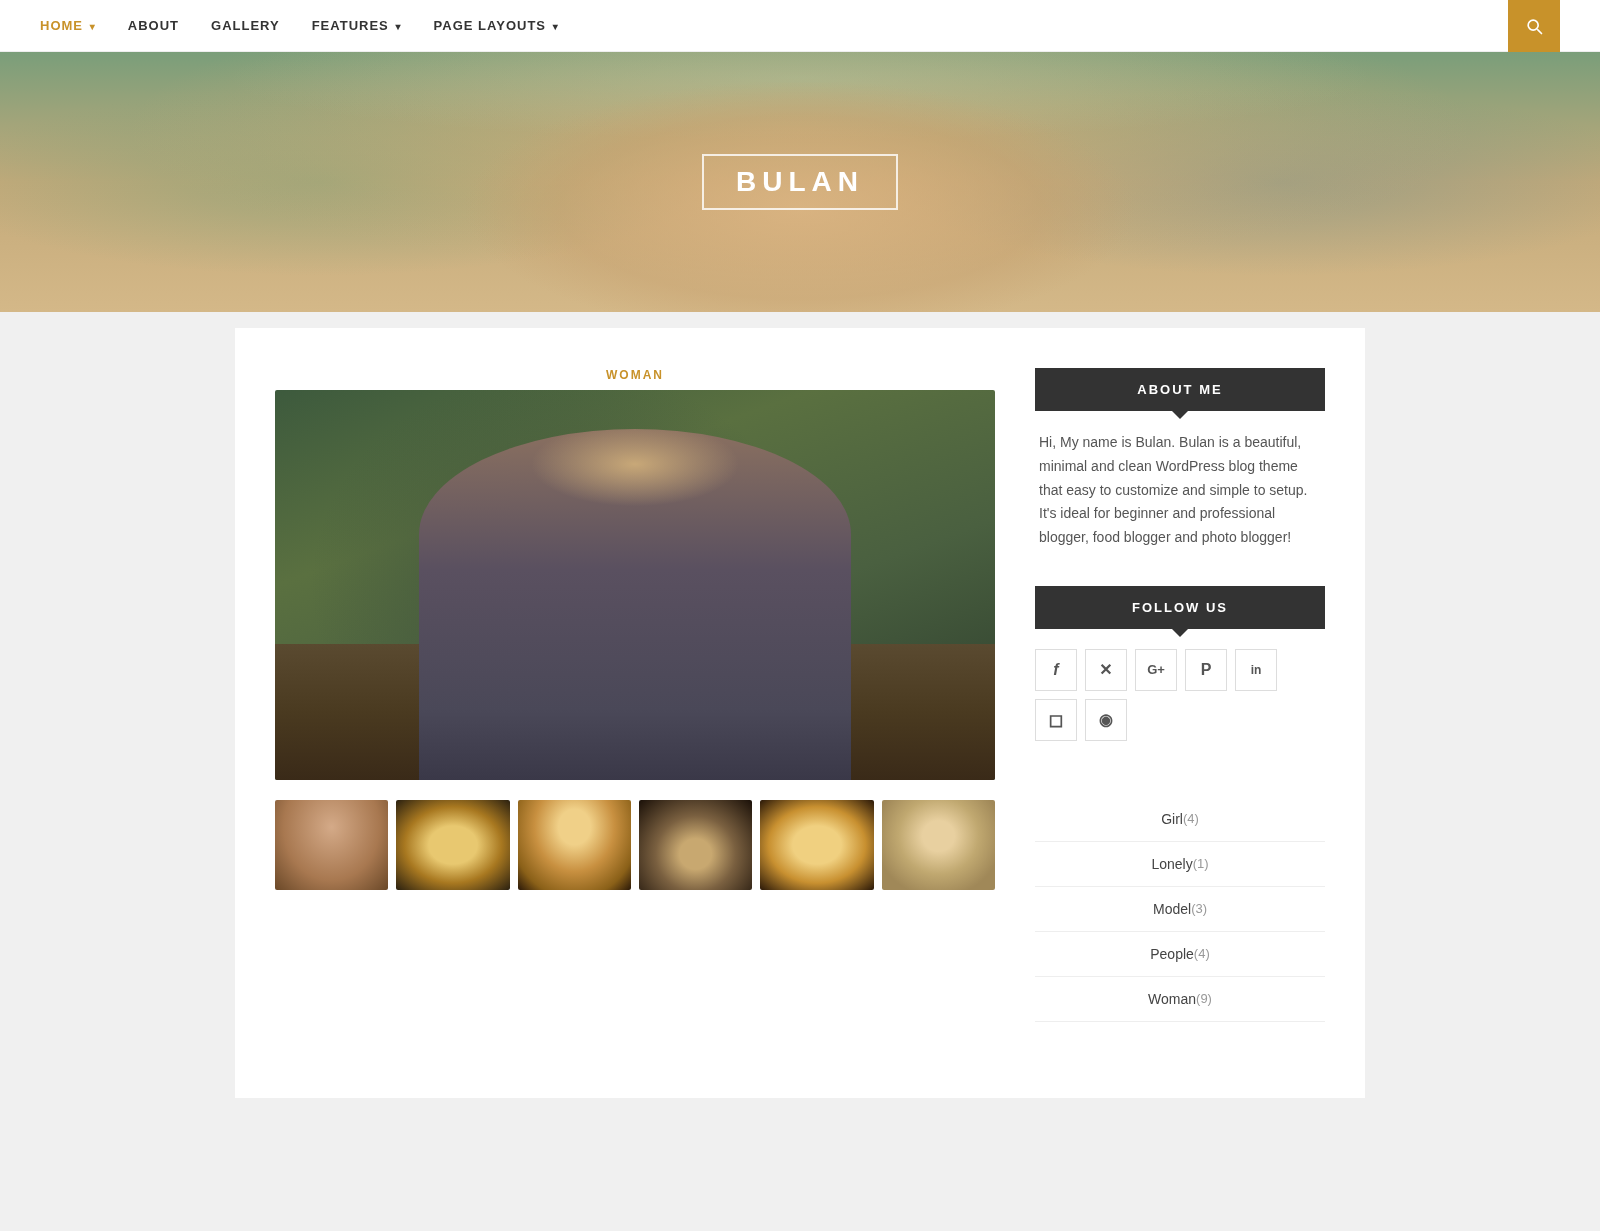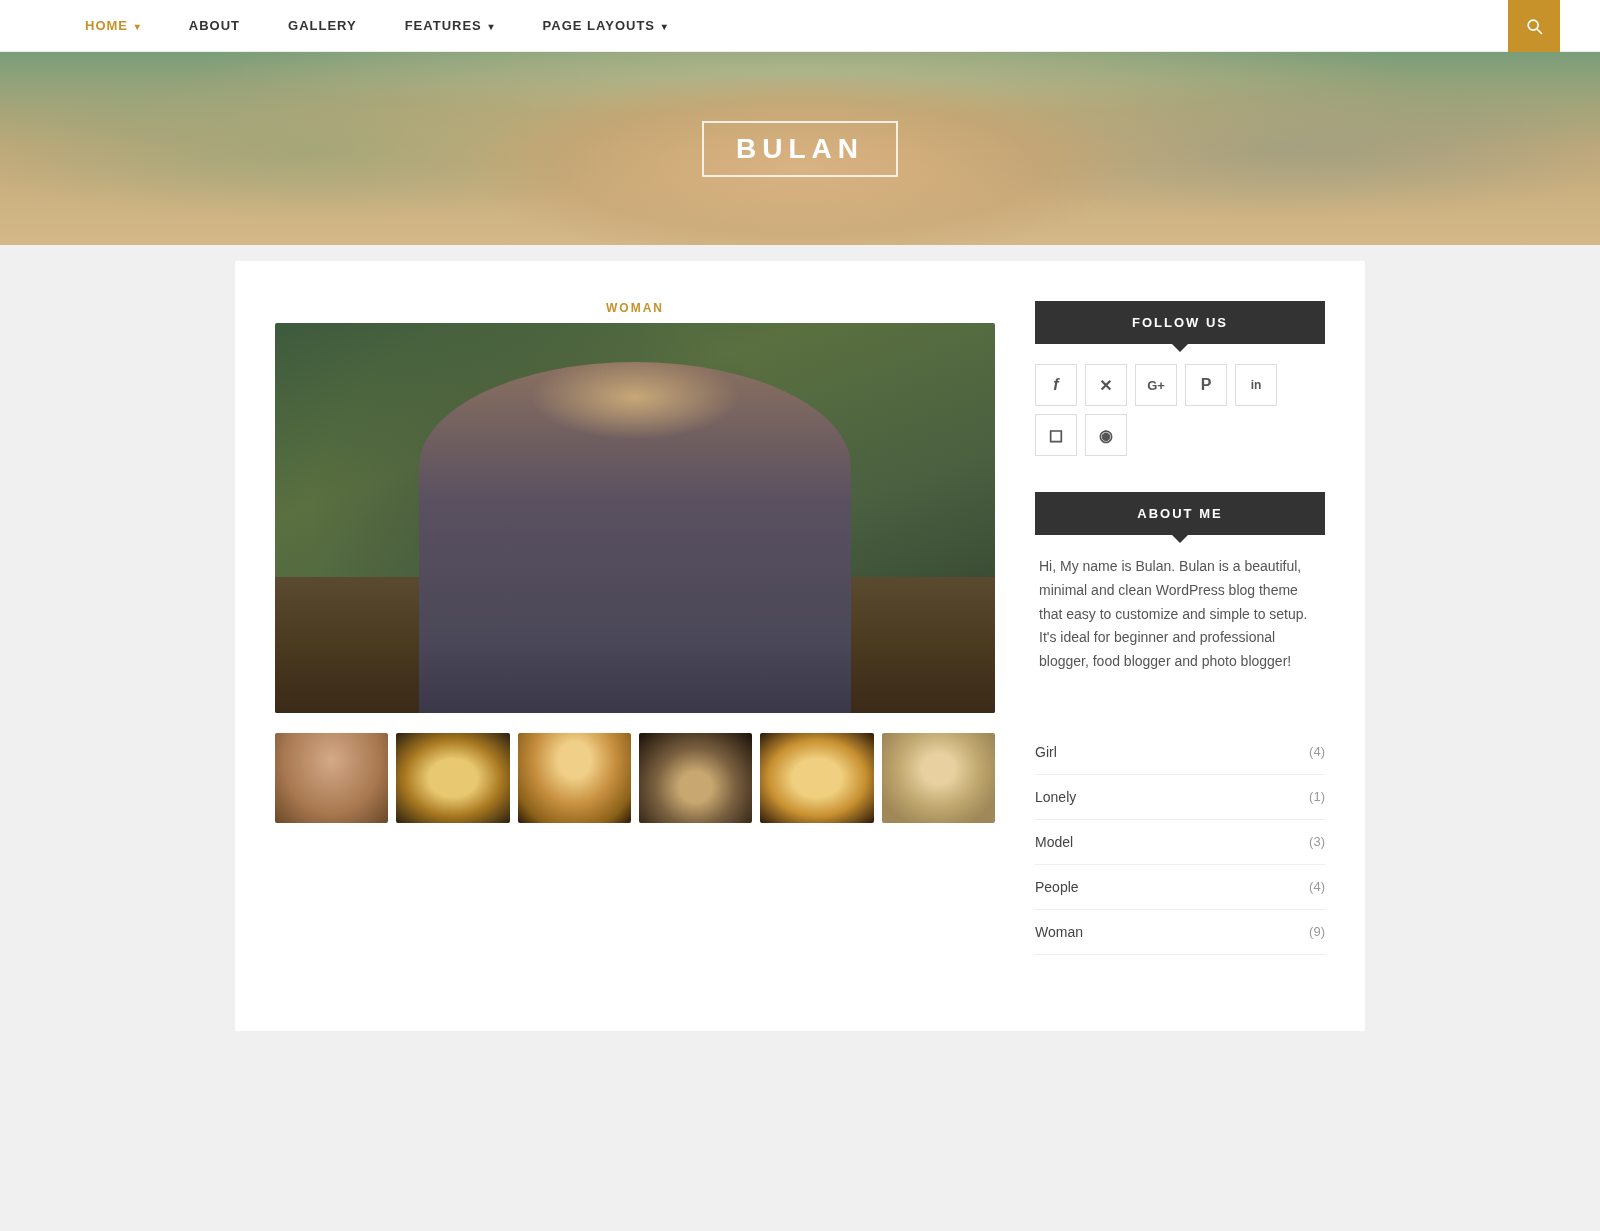--- a/index.html
+++ b/index.html
@@ -10,21 +10,21 @@
       position: relative;
       z-index: 10;
       background: #fff;
       display: flex;
       align-items: center;
       justify-content: space-between;
       padding: 0 40px;
       height: 52px;
       border-bottom: 1px solid #eee;
     }
-    .nav-links { display: flex; gap: 48px; align-items: center; margin-left: 45px; }
+    .nav-links { display: flex; gap: 32px; align-items: center; }
     .nav-item {
       font-family: Arial, sans-serif;
       font-size: 13px;
       font-weight: 600;
       letter-spacing: 1px;
       color: #333;
       cursor: pointer;
       text-transform: uppercase;
       text-decoration: none;
     }
@@ -39,21 +39,21 @@
       align-items: center;
       justify-content: center;
       cursor: pointer;
       flex-shrink: 0;
     }
     .nav-search-btn svg { width: 20px; height: 20px; fill: #fff; }
 
     
     .hero {
       width: 100%;
-      height: 193px;
+      height: 260px;
       position: relative;
       overflow: hidden;
       background: linear-gradient(135deg, #8aab8a 0%, #c4a882 40%, #d4b896 60%, #b8a070 100%);
       display: flex;
       align-items: center;
       justify-content: center;
     }
     .hero-bg {
       position: absolute;
       inset: 0;
@@ -222,21 +222,21 @@
       cursor: pointer;
       font-family: Arial, sans-serif;
       font-weight: 700;
       font-style: italic;
     }
 
     
     .categories-list { padding-top: 20px; }
     .category-item {
       display: flex;
-      justify-content: space-between;
+      justify-content: center;
       align-items: center;
       padding: 14px 0;
       border-bottom: 1px solid #eee;
       font-family: Arial, sans-serif;
       font-size: 14px;
       color: #444;
       cursor: pointer;
     }
     .category-count { color: #999; font-size: 13px; }
   </style>
@@ -288,40 +288,40 @@
       <div class="thumb thumb-1"></div>
       <div class="thumb thumb-2"></div>
       <div class="thumb thumb-3"></div>
       <div class="thumb thumb-4"></div>
       <div class="thumb thumb-5"></div>
       <div class="thumb thumb-6"></div>
     </div>
   </div>
 
   <aside class="sidebar">
+
+    <div class="sidebar-widget">
+      <div class="widget-header">ABOUT ME</div>
+      <p class="about-text">Hi, My name is Bulan. Bulan is a beautiful, minimal and clean WordPress blog theme that easy to customize and simple to setup. It's ideal for beginner and professional blogger, food blogger and photo blogger!</p>
+    </div>
 
     <div class="sidebar-widget">
       <div class="widget-header">FOLLOW US</div>
       <div class="social-icons">
         <div class="social-icon" title="Facebook">f</div>
         <div class="social-icon" title="Twitter" style="font-style:normal;">✕</div>
         <div class="social-icon" title="Google+" style="font-size:13px;font-style:normal;">G+</div>
         <div class="social-icon" title="Pinterest" style="font-style:normal;">P</div>
         <div class="social-icon" title="LinkedIn" style="font-size:12px;font-style:normal;">in</div>
         <div class="social-icon" title="Instagram" style="font-size:18px;font-style:normal;">◻</div>
         <div class="social-icon" title="RSS" style="font-size:16px;font-style:normal;">◉</div>
       </div>
     </div>
 
     <div class="sidebar-widget">
-      <div class="widget-header">ABOUT ME</div>
-      <p class="about-text">Hi, My name is Bulan. Bulan is a beautiful, minimal and clean WordPress blog theme that easy to customize and simple to setup. It's ideal for beginner and professional blogger, food blogger and photo blogger!</p>
-    </div>
-
-    <div class="sidebar-widget">
       <div class="categories-list">
         <div class="category-item">
           <span>Girl</span>
           <span class="category-count">(4)</span>
         </div>
         <div class="category-item">
           <span>Lonely</span>
           <span class="category-count">(1)</span>
         </div>
         <div class="category-item">

